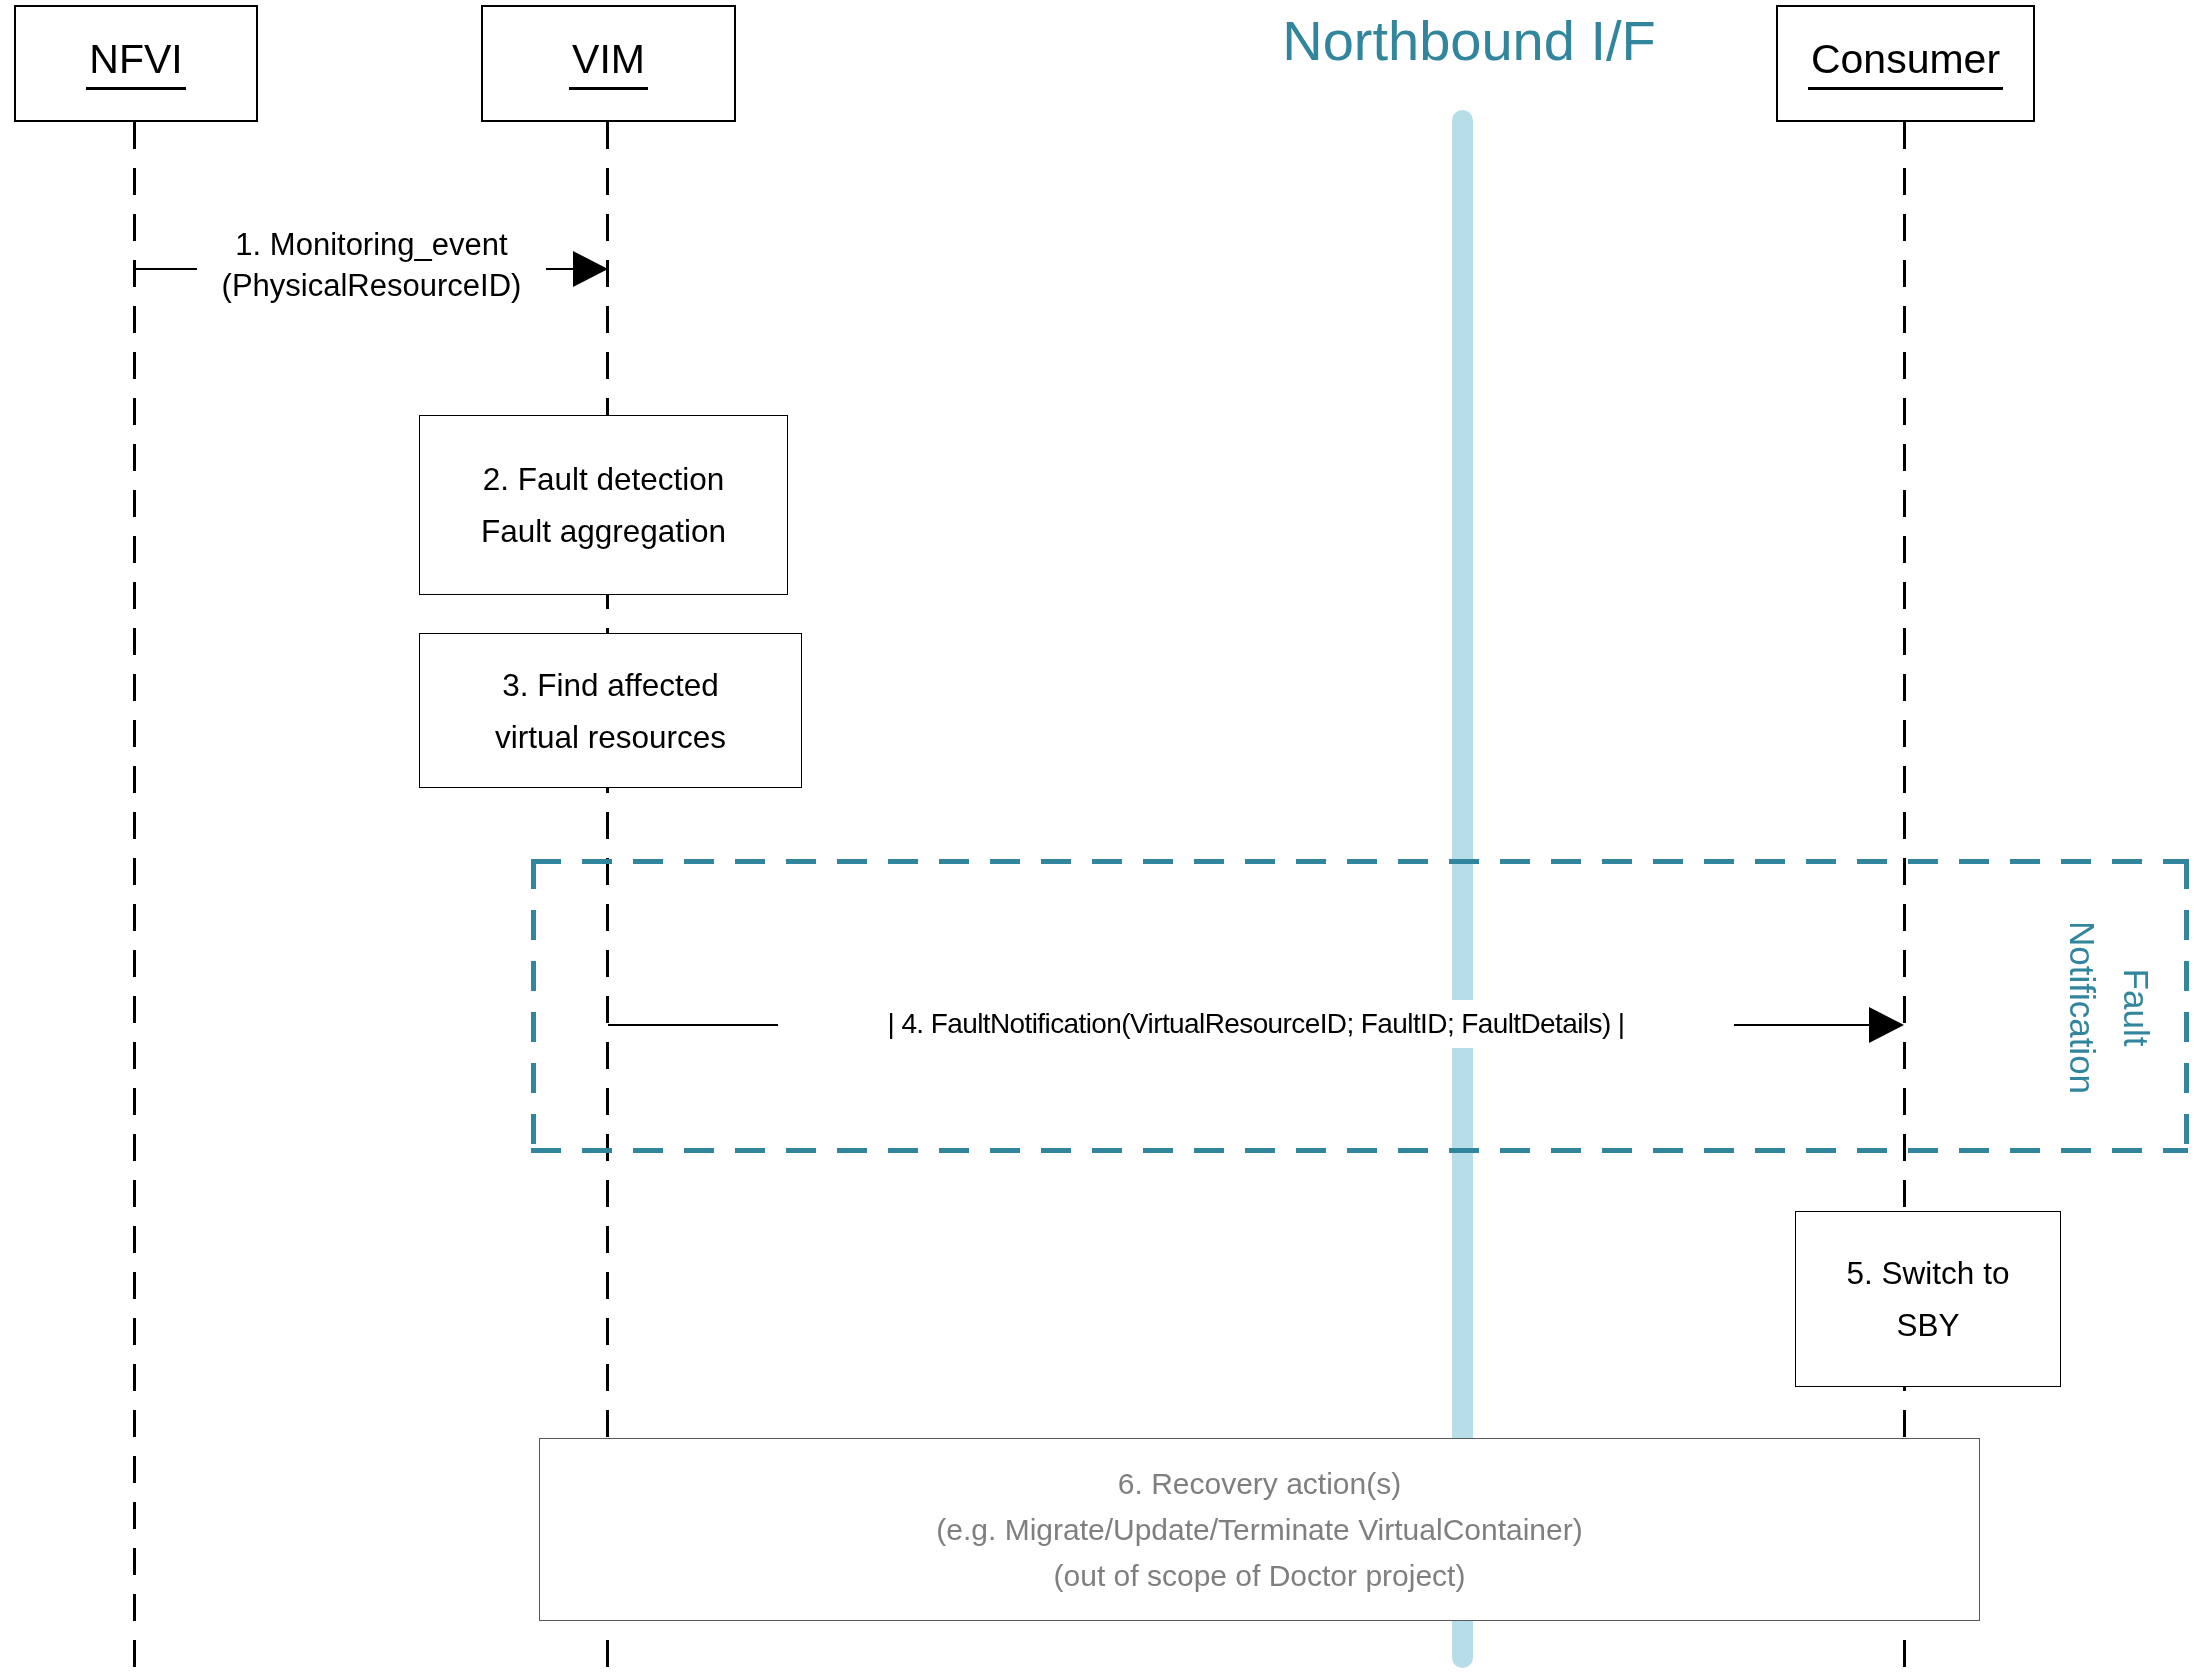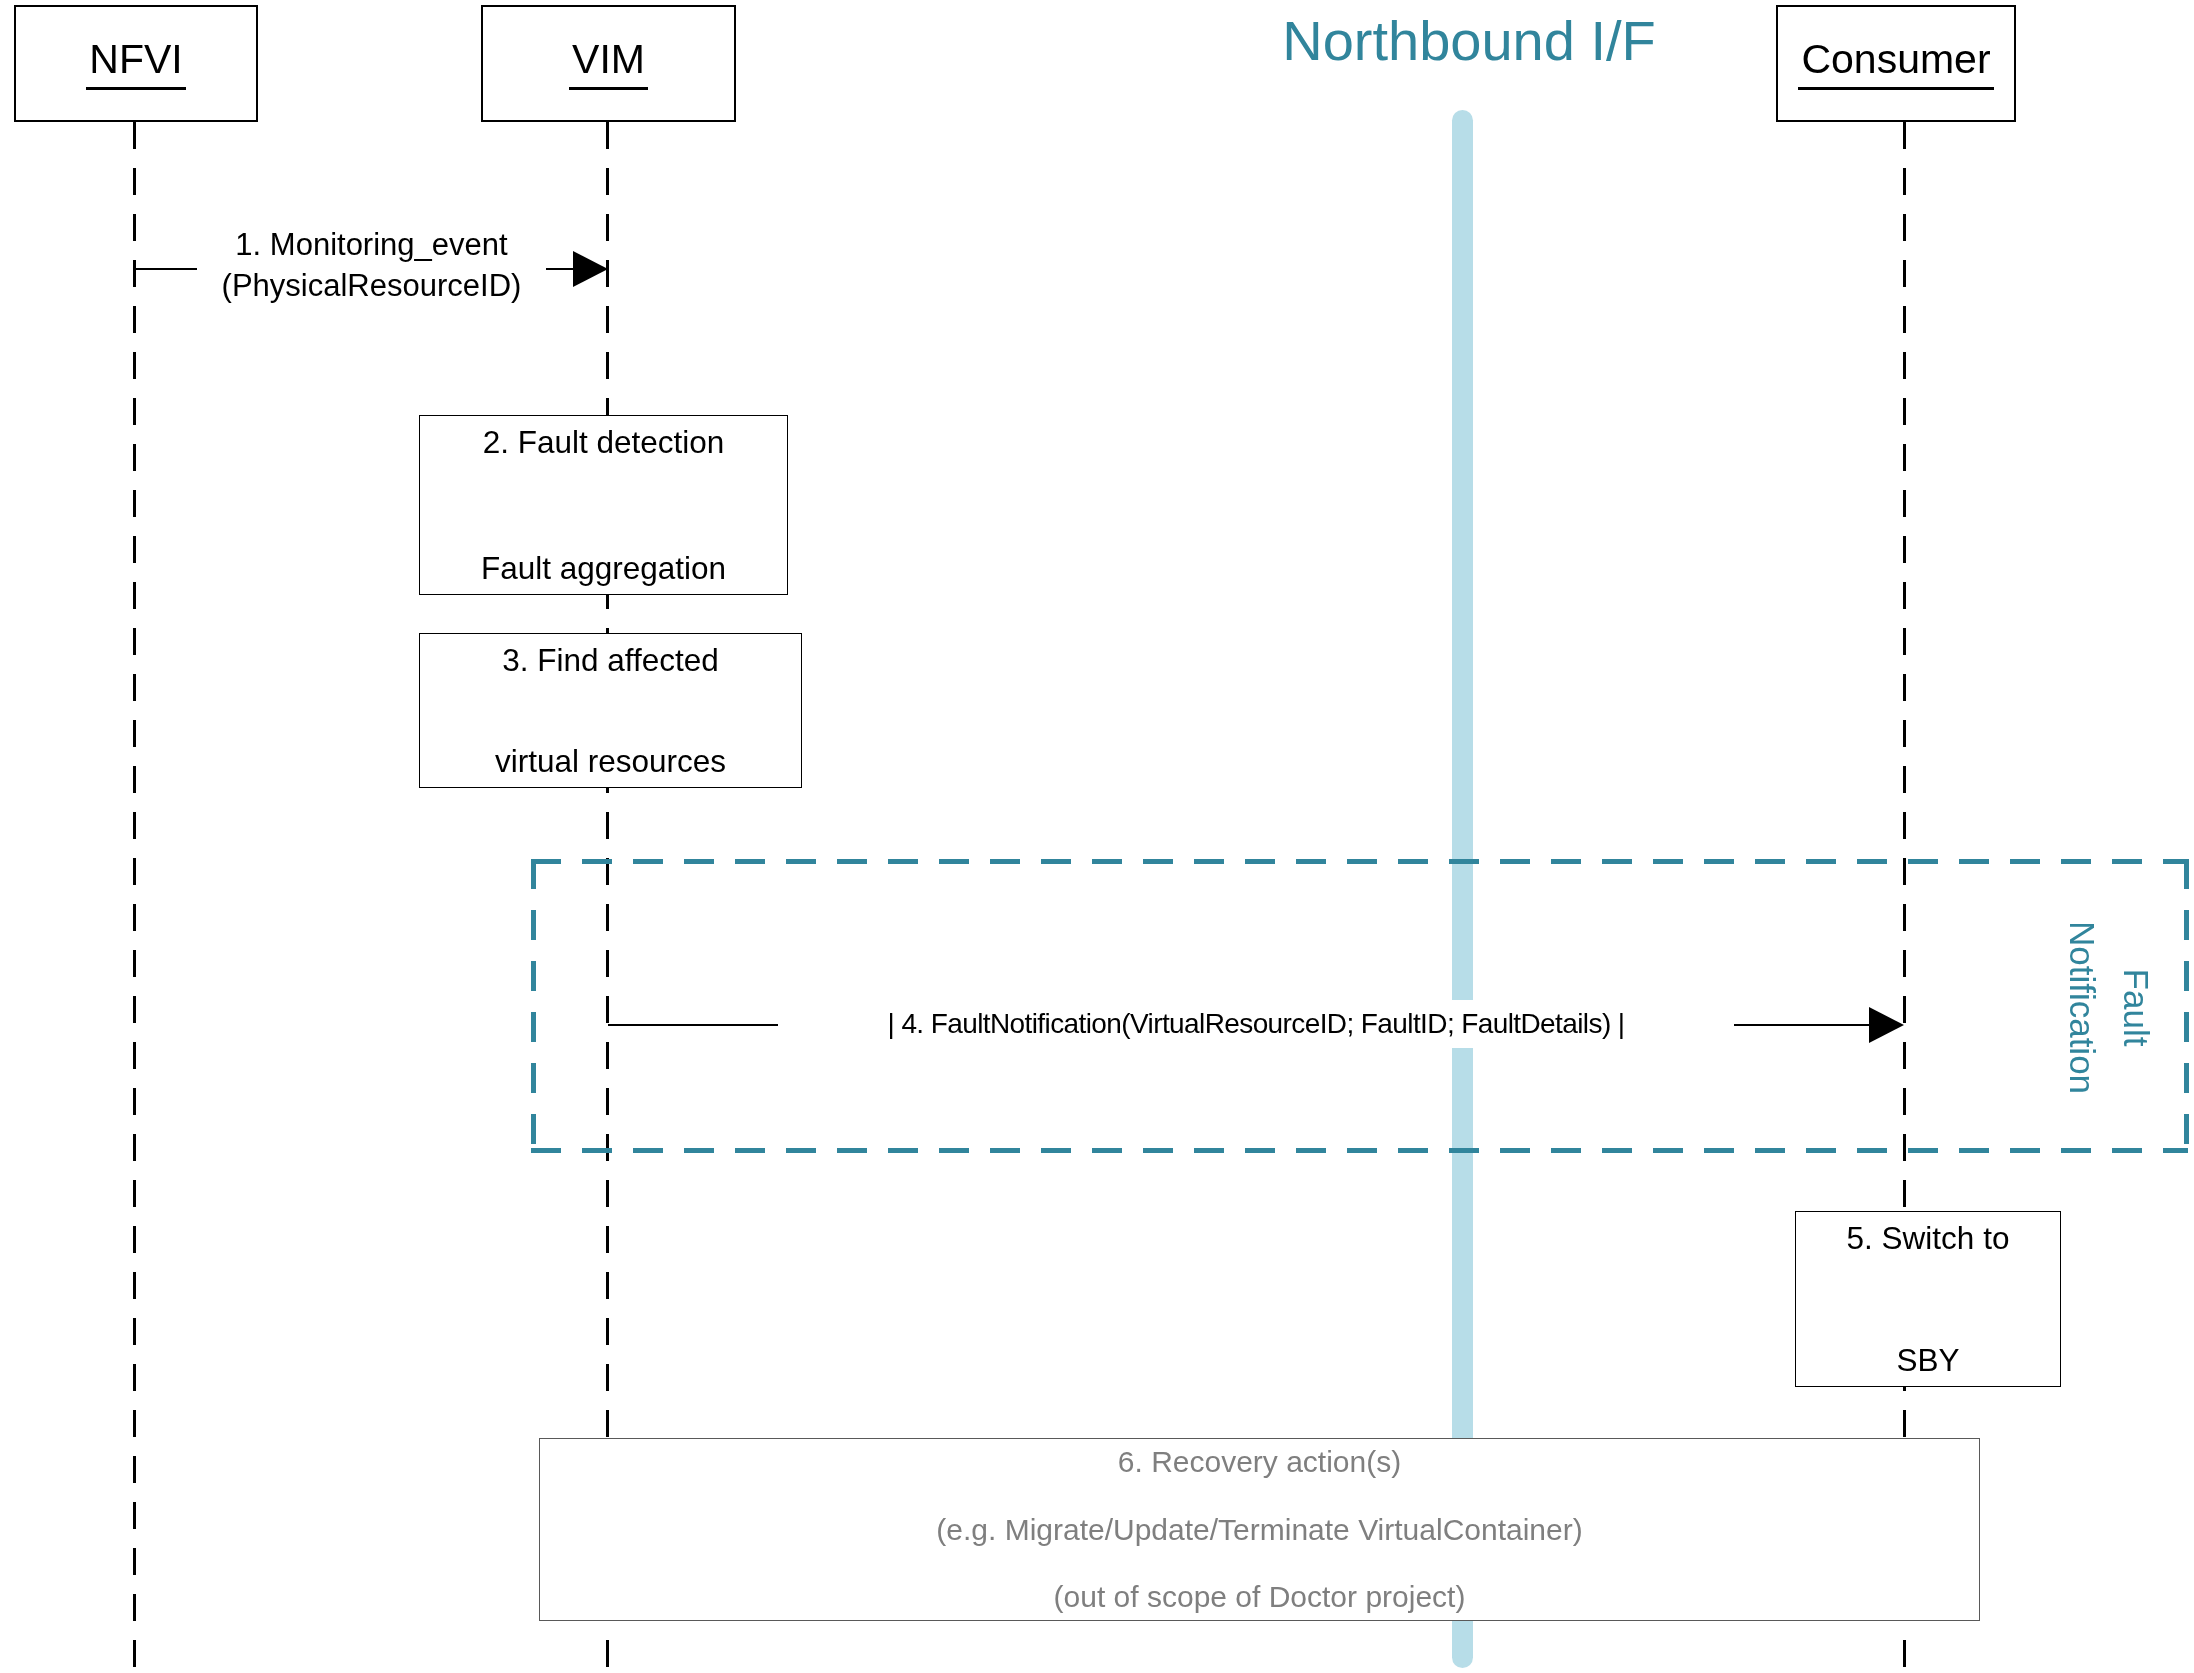--- a/index.html
+++ b/index.html
@@ -39,21 +39,21 @@
   }
   .msg-label{
     position:absolute;background:#fff;z-index:5;text-align:center;white-space:nowrap;
   }
   .msg-label .ln{display:block;}
   .msg1-label{left:197px;top:224px;width:349px;font-size:31px;line-height:41px;text-align:center;}
   .msg4-label{left:778px;top:1000px;width:956px;font-size:28px;line-height:48px;letter-spacing:-0.6px;}
   
   .activity{
     position:absolute;box-sizing:border-box;border:1.7px solid #000;background:#fff;
-    display:flex;flex-direction:column;align-items:center;justify-content:space-between;
+    display:flex;flex-direction:column;align-items:center;justify-content:center;
     text-align:center;font-size:31.5px;line-height:52px;z-index:4;white-space:nowrap;
   }
   .activity .ln{display:block;}
   .box2{left:419px;top:415px;width:369px;height:180px;}
   .box3{left:419px;top:633px;width:383px;height:155px;}
   .box5{left:1767px;top:1211px;width:266px;height:176px;margin-left:28px;}
   .box6{
     left:539px;top:1438px;width:1441px;height:183px;
     border:1.7px solid #595959;color:var(--gray-text);font-size:30px;line-height:46px;
   }
@@ -83,21 +83,21 @@
 
 <div class="canvas">
 
   <div class="actor" style="left:14px;top:4.5px;width:244px;height:117px;">
     <span class="actor-label">NFVI</span>
   </div>
   <div class="actor" style="left:481px;top:4.5px;width:255px;height:117px;">
     <span class="actor-label">VIM</span>
   </div>
   <div class="nb-title">Northbound I/F</div>
-  <div class="actor" style="left:1776px;top:4.5px;width:240px;height:117px;">
+  <div class="actor" style="left:1776px;top:4.5px;width:259px;height:117px;">
     <span class="actor-label">Consumer</span>
   </div>
 
   <div class="lifeline" style="left:133px;top:122px;height:1552px;"></div>
   <div class="lifeline" style="left:606px;top:122px;height:1552px;"></div>
   <div class="lifeline" style="left:1903px;top:122px;height:1552px;"></div>
 
   <div class="nb-bar"></div>
 
   <div class="msg-line" style="left:135px;top:268px;width:440px;"></div>

